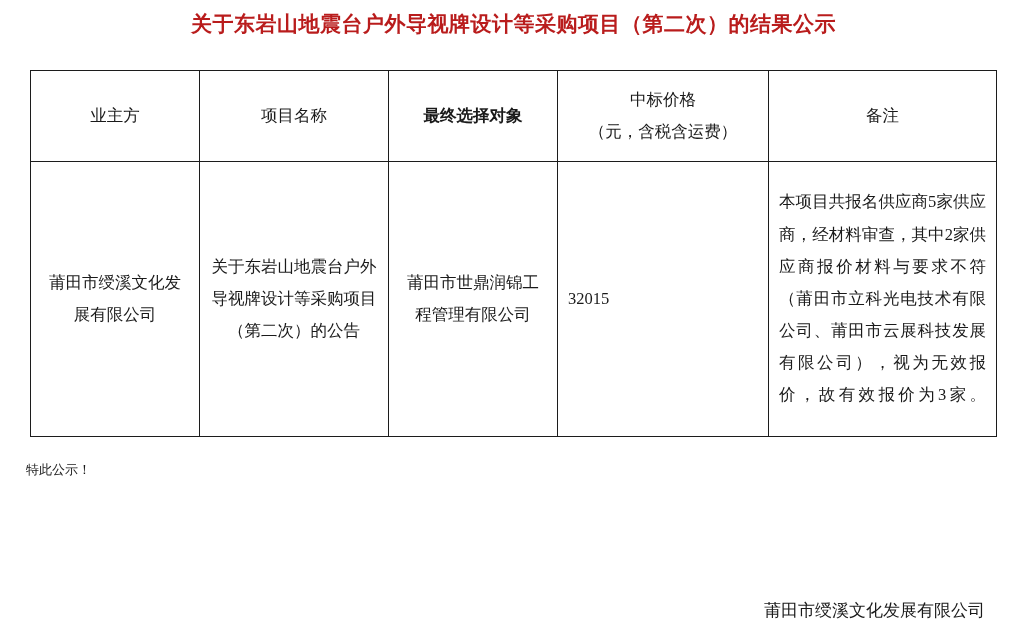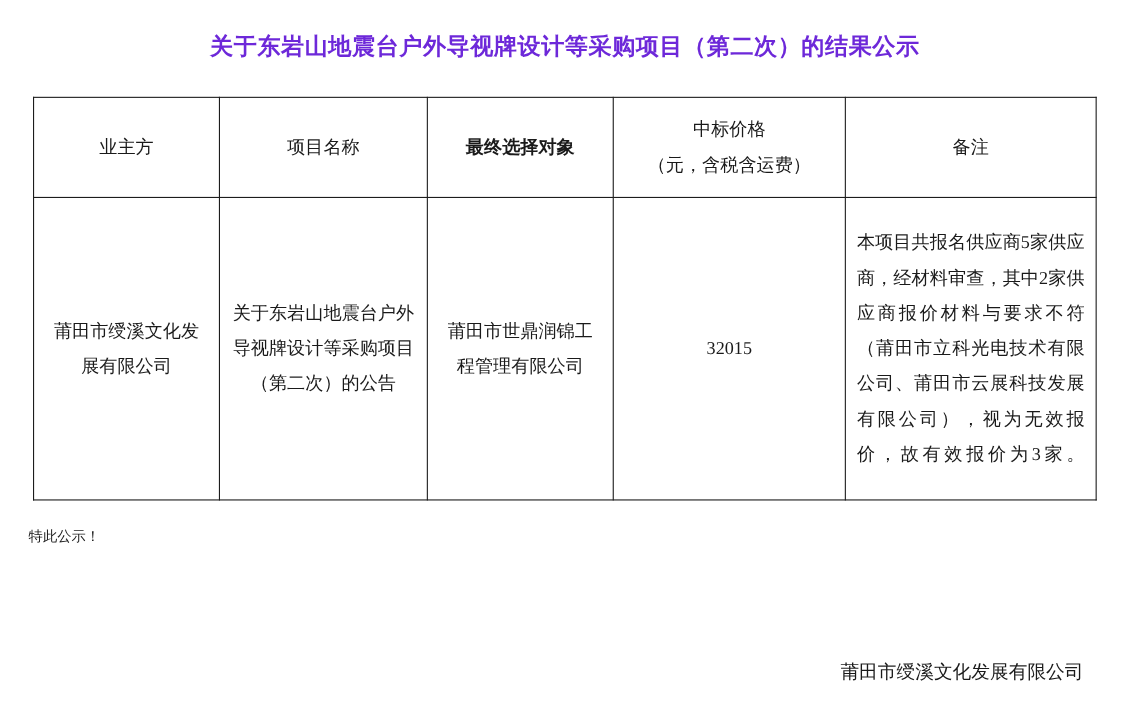--- a/index.html
+++ b/index.html
@@ -19,24 +19,24 @@
     width: 1027px;
     height: 643px;
     position: relative;
     box-sizing: border-box;
   }
   .doc-title {
     text-align: center;
     font-size: 21px;
     font-weight: bold;
     letter-spacing: 0.5px;
-    padding-top: 28px;
+    padding-top: 10px;
     padding-bottom: 18px;
     font-family: "Liberation Sans", "DejaVu Sans", sans-serif;
-    color: #6d28d9;
+    color: #b91c1c;
   }
   table.result-table {
     border-collapse: collapse;
     width: 967px;
     margin: 14px auto 0 auto;
     table-layout: fixed;
   }
   table.result-table td, table.result-table th {
     border: 1px solid #1c1c1c;
     padding: 6px 10px;
@@ -50,21 +50,20 @@
     text-align: center;
     height: 78px;
   }
   .th-inner {
     text-align: center;
   }
   .th-inner div {
     white-space: nowrap;
   }
   .cell-center {
-    text-align: center;
   }
   .cell-justify {
     text-align: justify;
     text-align-last: justify;
     padding-left: 16px;
     padding-right: 16px;
   }
   .body-row td {
     height: 262px;
   }

